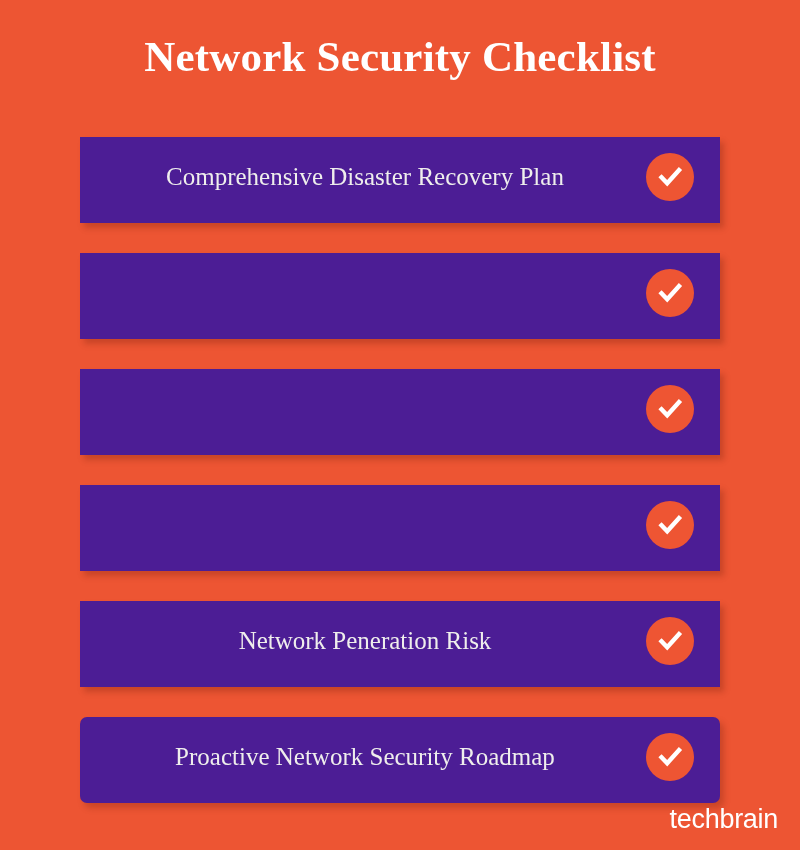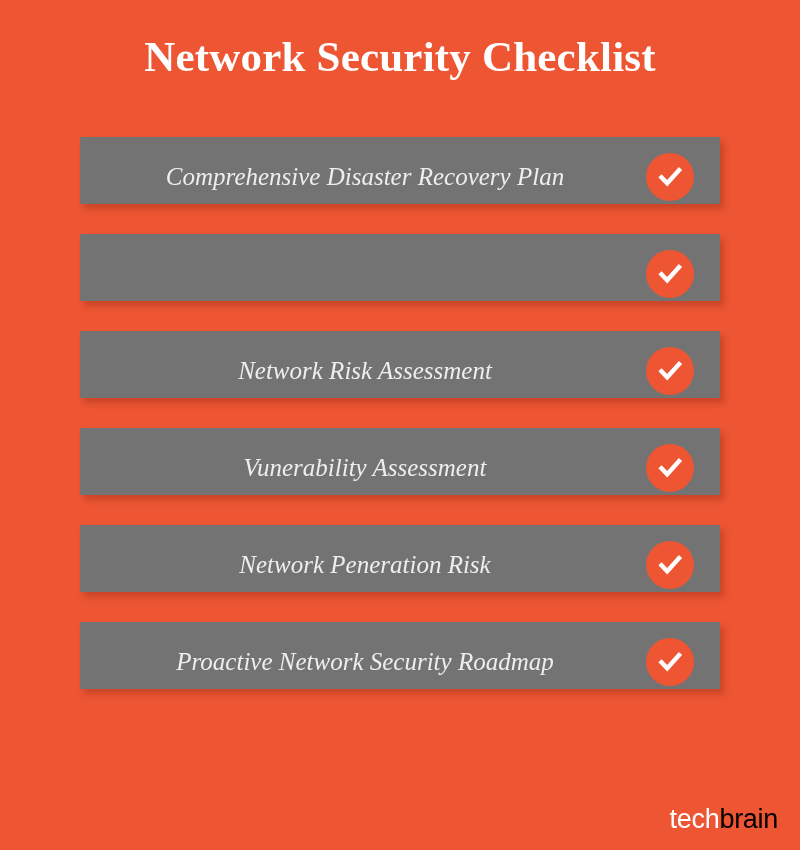--- a/index.html
+++ b/index.html
@@ -41,28 +41,28 @@
   .checklist {
     position: absolute;
     left: 80px;
     top: 137px;
     width: 640px;
   }
 
   .check-row {
     position: relative;
     width: 640px;
-    height: 67px;
+    height: 86px;
     margin-bottom: 30px;
-    background: #737373;
+    background: #4c1d95;
     box-shadow: 4px 5px 6px rgba(120, 32, 12, 0.30);
-    font-style: italic;
   }
   .check-row:last-child {
     margin-bottom: 0;
+    border-radius: 7px;
   }
 
   .row-label {
     position: absolute;
     left: 0;
     top: 0;
     width: 570px;
     height: 80px;
     display: flex;
     align-items: center;
@@ -99,21 +99,21 @@
     font-family: "Liberation Sans", sans-serif;
     font-size: 27px;
     line-height: 30px;
     letter-spacing: -0.3px;
     white-space: nowrap;
   }
   .logo .logo-tech {
     color: #ffffff;
   }
   .logo .logo-brain {
-    color: #000000;
+    color: #ffffff;
     text-align: right;
   }
 </style>
 </head>
 <body>
 
 <div class="page">
 
   <div class="title">Network Security Checklist</div>
 
@@ -130,30 +130,28 @@
 
     <div class="check-row">
       <div class="check-badge">
         <svg width="30" height="30" viewBox="0 0 30 30" aria-hidden="true">
           <path d="M6.5 15.3 L12.2 21.2 L24 8.2" fill="none" stroke="#FFFFFF" stroke-width="4.4" stroke-linecap="square" stroke-linejoin="miter"></path>
         </svg>
       </div>
     </div>
 
     <div class="check-row">
-      <div class="row-label">Network Risk Assessment</div>
       <div class="check-badge">
         <svg width="30" height="30" viewBox="0 0 30 30" aria-hidden="true">
           <path d="M6.5 15.3 L12.2 21.2 L24 8.2" fill="none" stroke="#FFFFFF" stroke-width="4.4" stroke-linecap="square" stroke-linejoin="miter"></path>
         </svg>
       </div>
     </div>
 
     <div class="check-row">
-      <div class="row-label">Vunerability Assessment</div>
       <div class="check-badge">
         <svg width="30" height="30" viewBox="0 0 30 30" aria-hidden="true">
           <path d="M6.5 15.3 L12.2 21.2 L24 8.2" fill="none" stroke="#FFFFFF" stroke-width="4.4" stroke-linecap="square" stroke-linejoin="miter"></path>
         </svg>
       </div>
     </div>
 
     <div class="check-row">
       <div class="row-label">Network Peneration Risk</div>
       <div class="check-badge">

